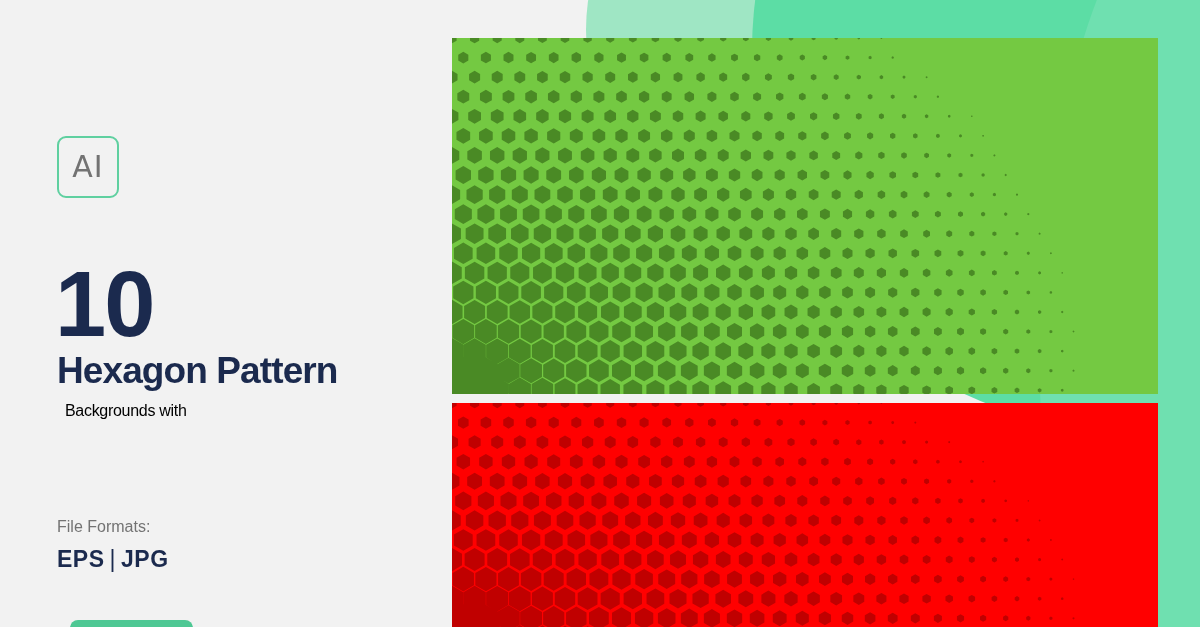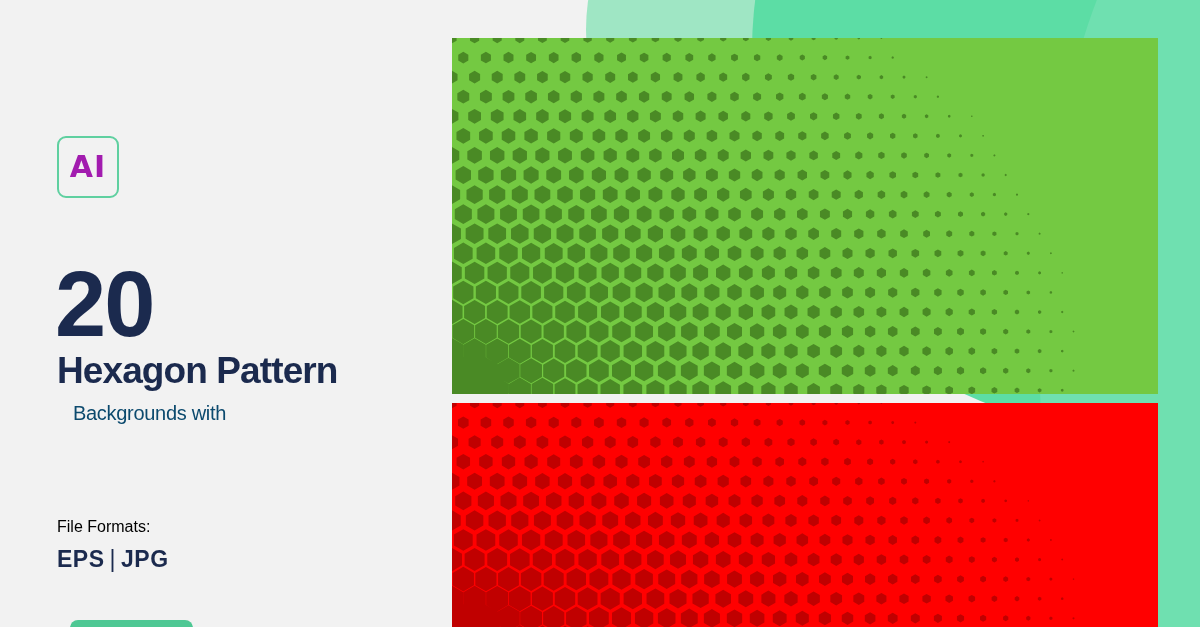--- a/index.html
+++ b/index.html
@@ -32,42 +32,42 @@
   
   .left-col{position:absolute;left:57px;top:0;width:380px;height:627px;}
 
   .ai-badge{
     position:absolute;left:0;top:136px;
     width:58px;height:58px;
     border:2px solid #5fd0a0;border-radius:9px;
     display:flex;align-items:center;justify-content:center;
   }
   .ai-badge span{
-    color:#a21caf;font-size:30px;letter-spacing:1px;
-    font-family:"DejaVu Sans",sans-serif;font-weight:700;line-height:1;
+    color:#737373;font-size:30px;letter-spacing:1px;
+    font-family:"DejaVu Sans",sans-serif;font-weight:400;line-height:1;
   }
 
   .big-number{
     position:absolute;left:-2px;top:258px;
     font-size:92px;font-weight:bold;color:#1b2a4e;
     letter-spacing:-2px;line-height:1;
   }
   .title{
     position:absolute;left:0;top:352px;
     font-size:37px;font-weight:bold;color:#1b2a4e;
     letter-spacing:-0.9px;line-height:1;white-space:nowrap;
   }
   .subtitle{
-    position:absolute;left:16px;top:400px;width:340px;
-    font-size:20px;color:#0c4a6e;line-height:1.38;
+    position:absolute;left:8px;top:400px;width:340px;
+    font-size:16px;color:#000000;line-height:1.38;
     letter-spacing:-0.3px;
   }
 
   .formats{position:absolute;left:0;top:515px;}
-  .formats-label{font-size:16px;color:#000000;line-height:1.5;}
+  .formats-label{font-size:16px;color:#737373;line-height:1.5;}
   .formats-value{
     font-size:23px;font-weight:bold;color:#1b2a4e;
     letter-spacing:0.5px;line-height:1.5;margin-top:3px;
   }
   .formats-value .sep{font-weight:normal;color:#1b2a4e;padding:0 5px;}
 
   .cta-button{
     position:absolute;left:13px;top:620px;
     width:123px;height:40px;
     background:#4ec894;border-radius:8px;
@@ -90,21 +90,21 @@
     <div class="blob blob-b"></div>
     <div class="blob blob-c"></div>
   </div>
 
   <div class="left-col">
 
     <div class="ai-badge">
       <span>AI</span>
     </div>
 
-    <div class="big-number">20</div>
+    <div class="big-number">10</div>
 
     <div class="title">Hexagon Pattern</div>
 
     <div class="subtitle">
       <div>Backgrounds with</div>
     </div>
 
     <div class="formats">
       <div class="formats-label">File Formats:</div>
       <div class="formats-value">

